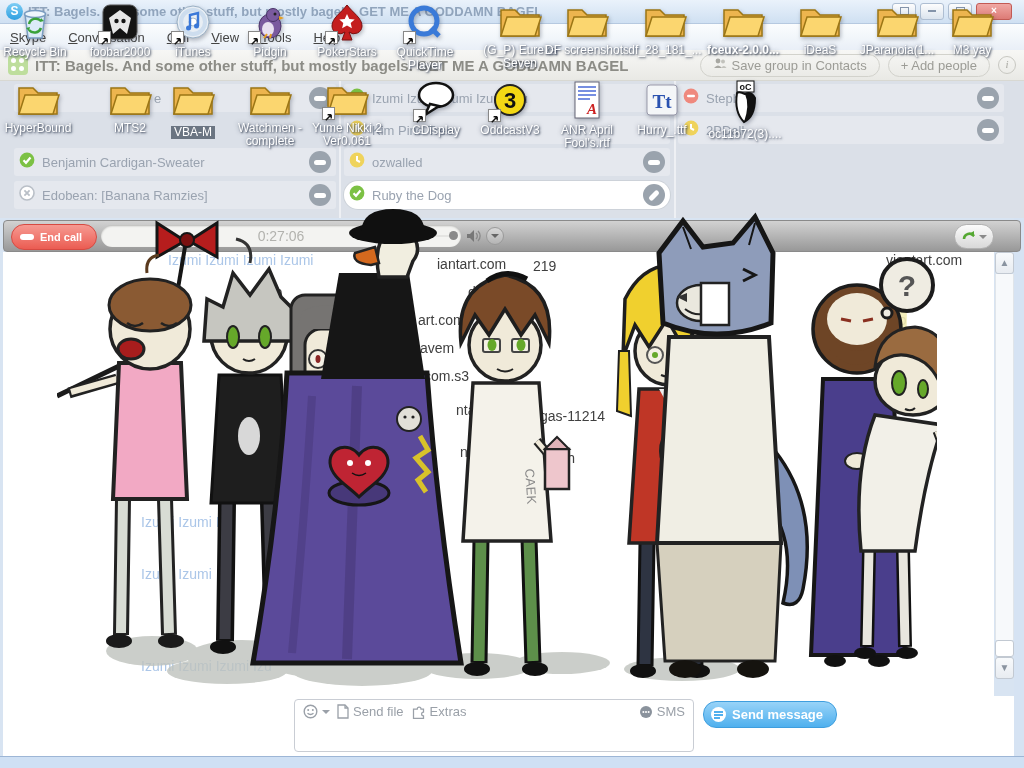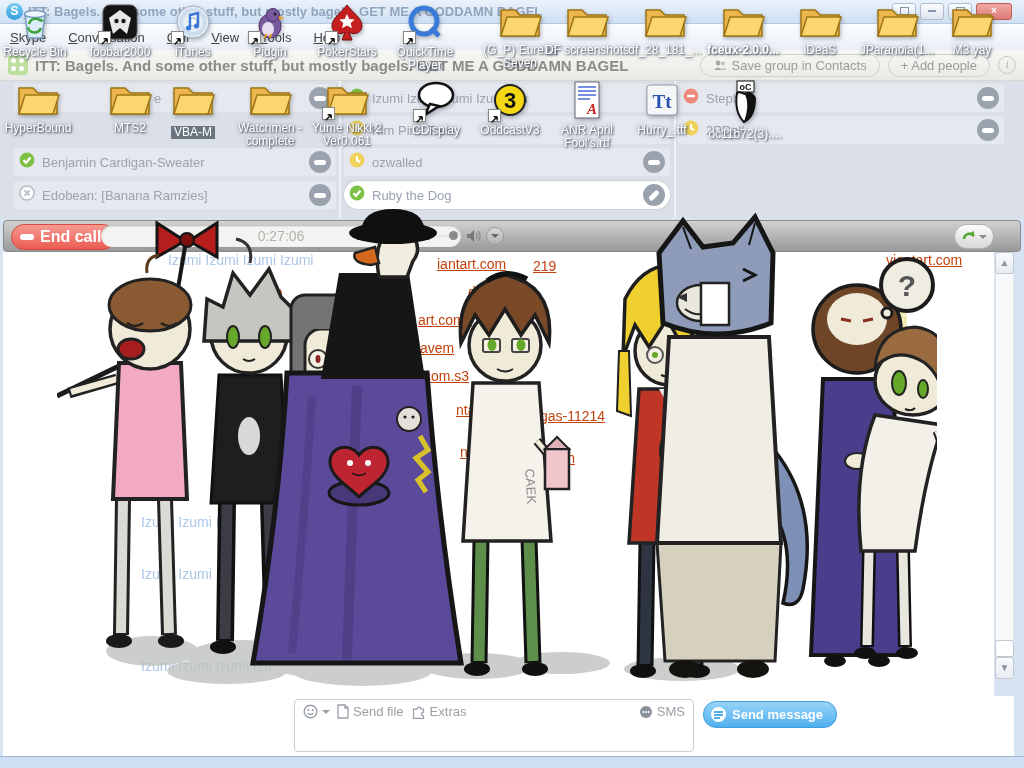--- a/index.html
+++ b/index.html
@@ -24,61 +24,61 @@
     display:flex;align-items:center;gap:22px;padding:0 10px;font-size:13px;color:#444;z-index:10;}
   .menubar span{cursor:default;}
   
   .ghead{position:absolute;left:0;top:50px;width:1024px;height:31px;
     background:linear-gradient(#f7f7f5,#e9e9e5);border-bottom:1px solid #d8d8d2;
     display:flex;align-items:center;padding:0 8px;box-sizing:border-box;z-index:10;}
   .gavatar{width:20px;height:20px;border-radius:4px;background:#bede9d;margin-right:7px;flex:none;position:relative;}
   .gavatar i{position:absolute;width:5px;height:5px;border-radius:50%;background:#fff;}
   .gtitle{font-size:15px;font-weight:bold;color:#8c8c86;white-space:nowrap;overflow:hidden;flex:1;}
   .pill{border:1px solid #d2d2cc;border-radius:12px;background:linear-gradient(#fcfcfb,#ececе8);
-    color:#9c9c96;font-size:13px;padding:3px 12px;margin-left:8px;white-space:nowrap;display:flex;align-items:center;gap:5px;}
+    color:#9c9c96;font-size:13px;padding:3px 12px;margin-left:8px;white-space:nowrap;display:flex;gap:5px;}
   .info-circle{width:16px;height:16px;border:1px solid #c8c8c2;border-radius:50%;color:#a8a8a2;
     font-size:11px;font-style:italic;font-family:"Liberation Serif",serif;text-align:center;line-height:15px;margin-left:8px;}
   
   .ppanel{position:absolute;left:0;top:81px;width:1024px;height:137px;background:#dbe0e8;z-index:10;}
   .pdivider{position:absolute;top:0;bottom:0;width:2px;background:#eef0f4;}
   .pcell{position:absolute;height:28px;background:#e5e8ee;border-radius:3px;
     display:flex;align-items:center;padding:0 5px;box-sizing:border-box;gap:7px;}
   .pcell.active{background:#fff;border-radius:14px;box-shadow:0 0 0 1px #cdd2d9;}
   .pname{font-size:13px;color:#9aa3b0;white-space:nowrap;overflow:hidden;}
   .pname.emph{color:#596069;font-weight:bold;}
   .pname.hidden-name{margin-left:112px;}
   .pbtn{margin-left:auto;width:22px;height:22px;border-radius:50%;background:#9aa3ad;flex:none;position:relative;}
   .pbtn .hs{position:absolute;left:5px;top:9px;width:12px;height:5px;border-radius:3px;background:#fff;}
   .pbtn.dial .hs{transform:rotate(-45deg);}
   .sic{width:16px;height:16px;flex:none;}
   
   .callbar{position:absolute;left:3px;top:220px;width:1018px;height:32px;border-radius:4px;
     background:linear-gradient(#d2d2d2,#989898);border:1px solid #8a8a8a;box-sizing:border-box;z-index:11;}
   .endcall{position:absolute;left:7px;top:3px;height:24px;border-radius:13px;padding:0 14px 0 8px;
     background:linear-gradient(#f69a92,#eb5c52);border:1px solid #d64a42;color:#fff;
-    font-size:16px;font-weight:bold;display:flex;align-items:center;gap:6px;}
+    font-size:11px;font-weight:bold;display:flex;align-items:center;gap:6px;}
   .endcall .hs{width:14px;height:6px;border-radius:3px;background:#fff;}
   .timerpill{position:absolute;left:97px;top:4px;width:360px;height:22px;border-radius:11px;
     background:#f3f3f1;box-shadow:inset 0 1px 2px rgba(0,0,0,.25);color:#b2b2ae;
     font-size:14px;text-align:center;line-height:22px;}
   .voltrack{position:absolute;left:398px;top:14px;width:50px;height:2px;background:#e4e4e2;}
   .volknob{position:absolute;left:445px;top:10px;width:9px;height:9px;border-radius:50%;background:#8a8a8a;}
   .spk{position:absolute;left:461px;top:7px;}
   .chev{position:absolute;left:482px;top:6px;width:18px;height:18px;border-radius:50%;
     background:linear-gradient(#d8d8d8,#b4b4b4);border:1px solid #9a9a9a;box-sizing:border-box;}
   .chev:after{content:"";position:absolute;left:4px;top:6px;border:4px solid transparent;border-top-color:#666;}
   .redial{position:absolute;right:26px;top:3px;width:40px;height:25px;border-radius:13px;
     background:linear-gradient(#fcfcfc,#d8d8d8);border:1px solid #b2b2b2;box-sizing:border-box;
     display:flex;align-items:center;justify-content:center;gap:2px;}
   .redial:after{content:"";border:4px solid transparent;border-top-color:#8a8a8a;margin-top:4px;}
   
   .chat{position:absolute;left:3px;top:252px;width:991px;height:444px;background:#fff;z-index:5;}
   .frag{position:absolute;white-space:nowrap;font-size:14px;}
   .frag.name{color:#abc6e8;}
-  .frag.link{color:#c2410c;text-decoration:underline;}
+  .frag.link{color:#404040;}
   .frag.msg{color:#9c9c9c;}
   .frag.time{color:#c4ccd6;font-size:12px;}
   #art{position:absolute;left:57px;top:202px;z-index:12;pointer-events:none;}
   
   .sbtn{position:absolute;left:995px;width:19px;height:22px;background:linear-gradient(#f8fafc,#e8ecf1);
     border:1px solid #c2c9d2;border-radius:3px;box-sizing:border-box;color:#8a94a0;
     font-size:10px;text-align:center;line-height:20px;z-index:13;}
   .strack{position:absolute;left:995px;top:274px;width:19px;height:366px;background:#f7f9fb;
     border-left:1px solid #e0e5ea;border-right:1px solid #e0e5ea;box-sizing:border-box;z-index:12;}
   .sthumb{position:absolute;left:995px;top:640px;width:19px;height:17px;background:#fff;

